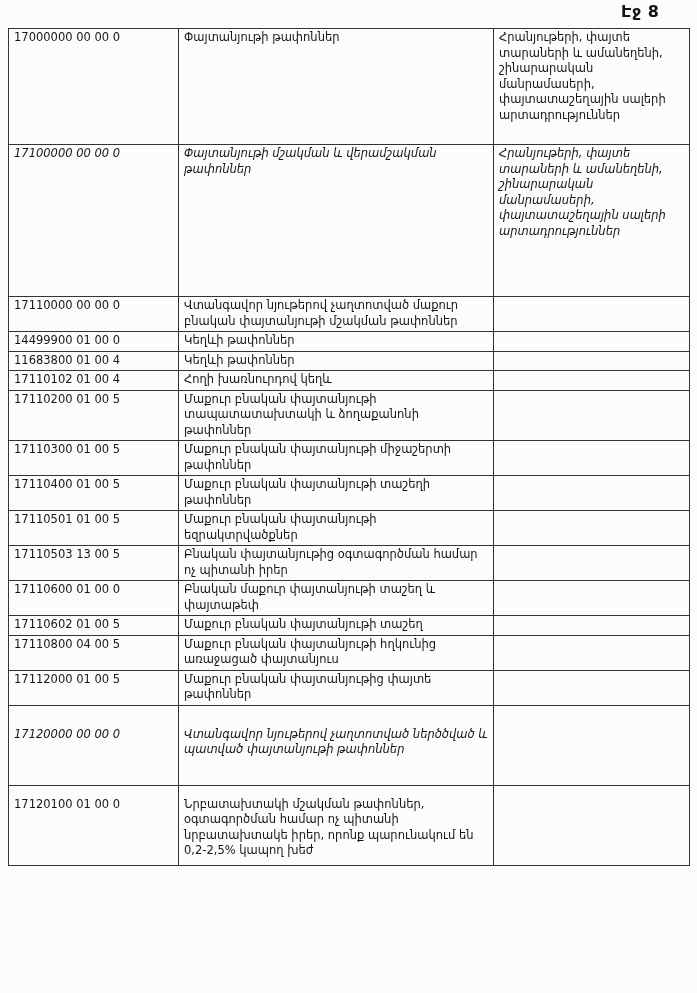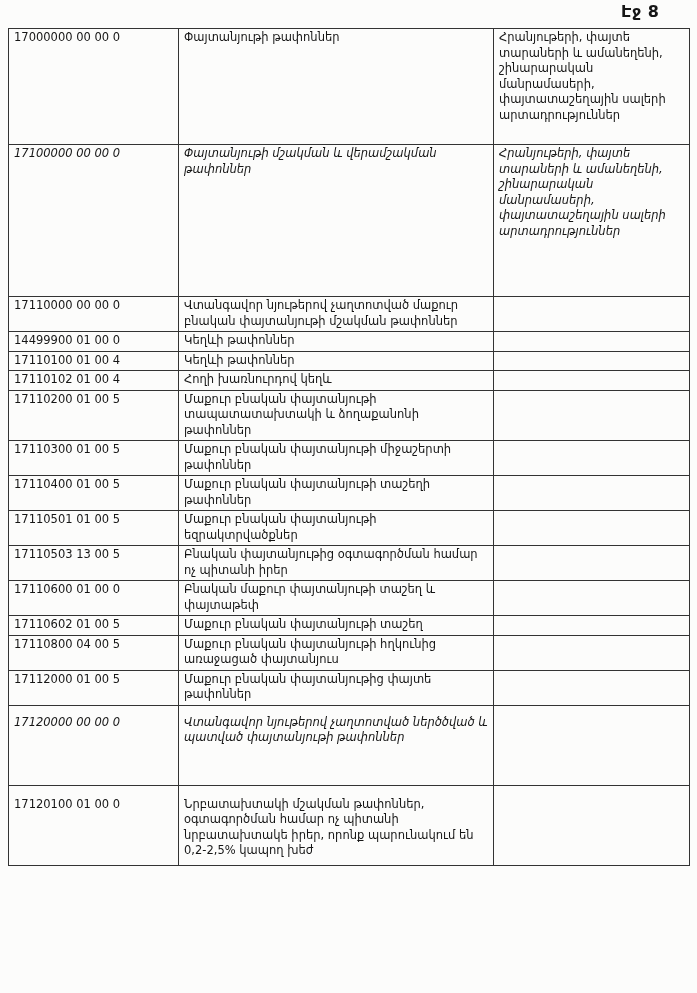--- a/index.html
+++ b/index.html
@@ -32,21 +32,21 @@
     vertical-align:top;
     padding:1px 5px 2px 5px;
     font-size:11.5px;
     line-height:15.5px;
     word-wrap:break-word;
   }
   col.c1 { width:170px; }
   col.c2 { width:315px; }
   col.c3 { width:196px; }
   tr.italic td { font-style:italic; }
-  tr.gap-top-lg td { padding-top:9px; }
+  tr.gap-top-lg td { padding-top:21px; }
   tr.gap-top-sm td { padding-top:11px; }
 </style>
 </head>
 <body>
 
 <div class="page-number">Էջ 8</div>
 
 <table class="codes">
   <colgroup>
       <col class="c1">
@@ -68,21 +68,21 @@
       <td>17110000 00 00 0</td>
       <td>Վտանգավոր նյութերով չաղտոտված մաքուր բնական փայտանյութի մշակման թափոններ</td>
       <td></td>
     </tr>
     <tr style="height:16px">
       <td>14499900 01 00 0</td>
       <td>Կեղևի թափոններ</td>
       <td></td>
     </tr>
     <tr style="height:16px">
-      <td>17110100 01 00 4</td>
+      <td>11683800 01 00 4</td>
       <td>Կեղևի թափոններ</td>
       <td></td>
     </tr>
     <tr style="height:16px">
       <td>17110102 01 00 4</td>
       <td>Հողի խառնուրդով կեղև</td>
       <td></td>
     </tr>
     <tr style="height:48px">
       <td>17110200 01 00 5</td>

